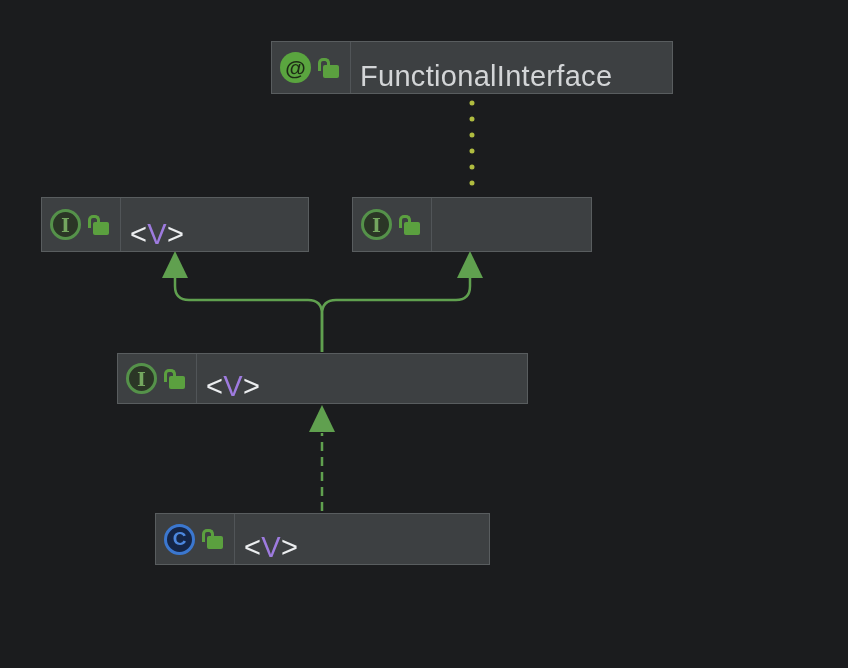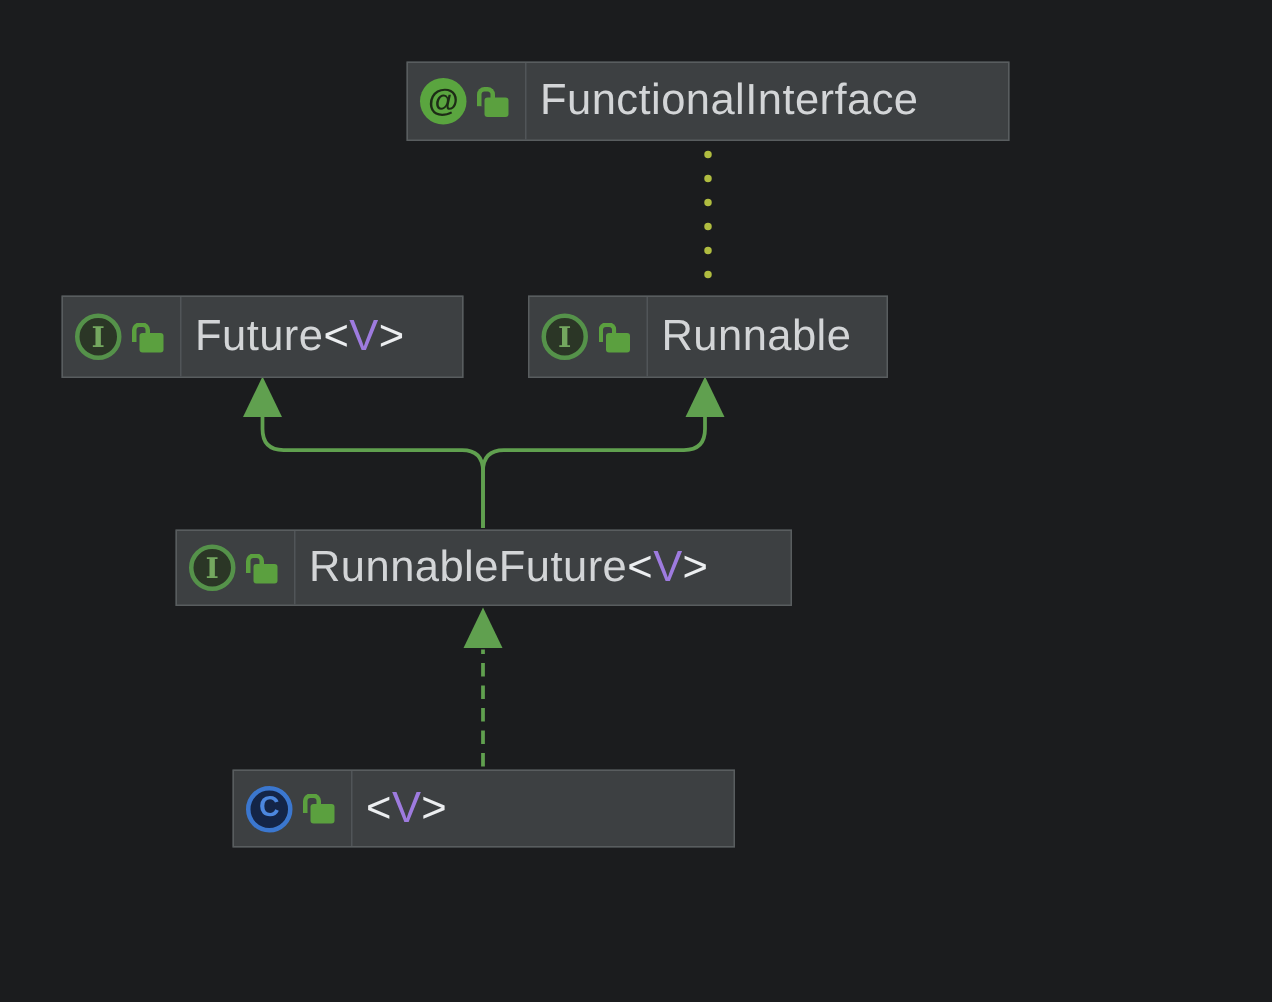--- a/index.html
+++ b/index.html
@@ -35,21 +35,21 @@
   .lock-icon{position:relative;width:22px;height:24px;flex:0 0 auto;}
   .lock-shackle{
     position:absolute;left:0;top:2px;width:12px;height:13px;box-sizing:border-box;
     border:3px solid #5ba03f;border-bottom:none;border-radius:5px 5px 0 0;
   }
   .lock-body{
     position:absolute;left:5px;top:9px;width:16px;height:13px;
     background:#5ba03f;border-radius:2px;
   }
   .label{
-    display:flex;align-items:center;padding:0 12px 0 9px;
+    display:flex;align-items:flex-end;padding:0 12px 0 9px;
     font-size:29px;color:#d3d5d7;white-space:nowrap;letter-spacing:.3px;
   }
   .label .bracket{color:#eceef0;}
   .label .param{color:#9e7bdf;}
   
   #node-functional-interface{left:271px;top:41px;width:402px;height:53px;}
   #node-future            {left:41px; top:197px;width:268px;height:55px;}
   #node-runnable          {left:352px;top:197px;width:240px;height:55px;}
   #node-runnable-future   {left:117px;top:353px;width:411px;height:51px;}
   #node-future-task       {left:155px;top:513px;width:335px;height:52px;}
@@ -91,53 +91,45 @@
 
   <div class="node" id="node-future">
     <div class="icons">
       <span class="type-icon interface">I</span>
       <span class="lock-icon">
         <span class="lock-shackle"></span>
         <span class="lock-body"></span>
       </span>
     </div>
     <div class="label">
-      <span>Future</span>
       <span class="bracket">&lt;</span>
       <span class="param">V</span>
       <span class="bracket">&gt;</span>
     </div>
   </div>
 
   <div class="node" id="node-runnable">
     <div class="icons">
       <span class="type-icon interface">I</span>
       <span class="lock-icon">
         <span class="lock-shackle"></span>
         <span class="lock-body"></span>
       </span>
     </div>
-    <div class="label">
-      <span>Runnable</span>
-      <span class="bracket"></span>
-      <span class="param"></span>
-      <span class="bracket"></span>
-    </div>
   </div>
 
   <div class="node" id="node-runnable-future">
     <div class="icons">
       <span class="type-icon interface">I</span>
       <span class="lock-icon">
         <span class="lock-shackle"></span>
         <span class="lock-body"></span>
       </span>
     </div>
     <div class="label">
-      <span>RunnableFuture</span>
       <span class="bracket">&lt;</span>
       <span class="param">V</span>
       <span class="bracket">&gt;</span>
     </div>
   </div>
 
   <div class="node" id="node-future-task">
     <div class="icons">
       <span class="type-icon class">C</span>
       <span class="lock-icon">

